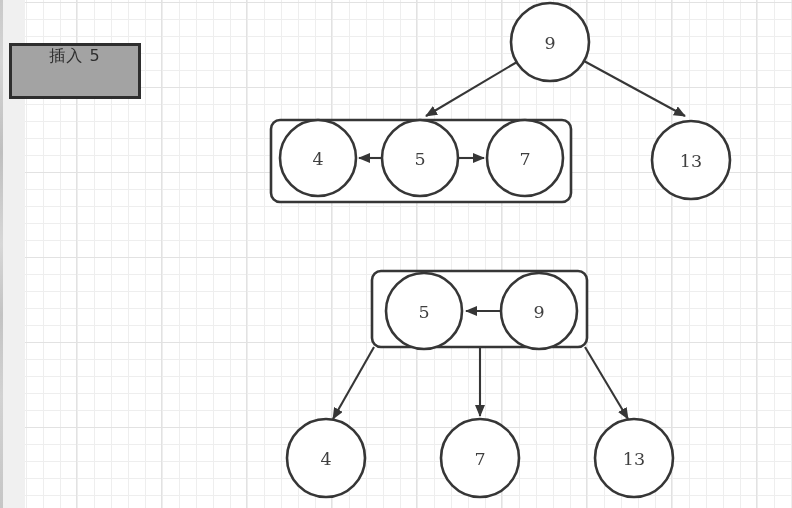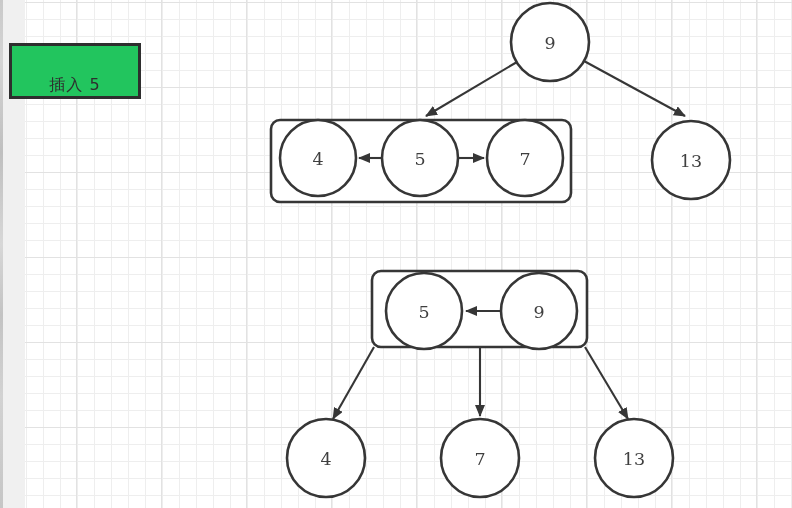--- a/index.html
+++ b/index.html
@@ -45,23 +45,23 @@
     background: #f0f0f0;
   }
   .label-box {
     position: absolute;
     left: 9px;
     top: 43px;
     width: 132px;
     height: 56px;
     box-sizing: border-box;
     border: 3px solid #2e2e2e;
-    background: #22c55e;
+    background: #a3a3a3;
     display: flex;
-    align-items: flex-end;
+    align-items: flex-start;
     justify-content: center;
   }
   .label-box span {
     font-size: 16px;
     color: #2e2e2e;
     letter-spacing: 1px;
     white-space: nowrap;
   }
   svg.diagram {
     position: absolute;

